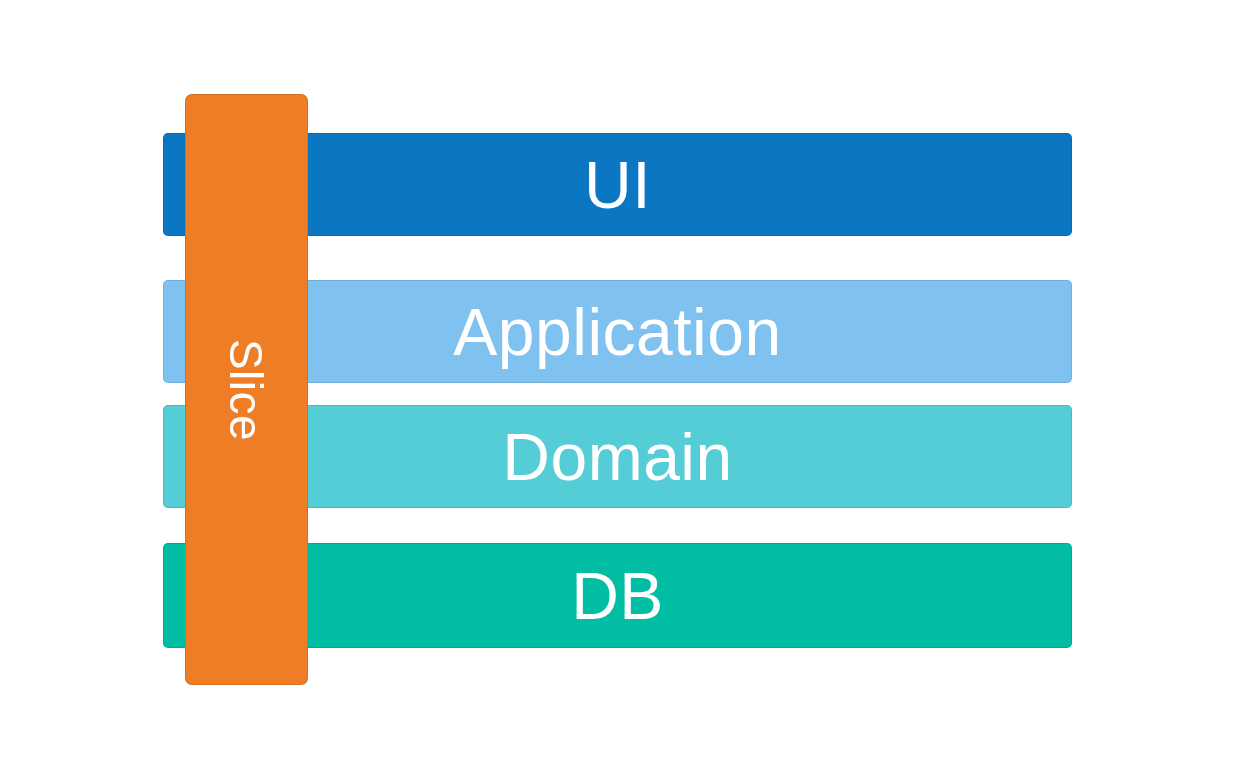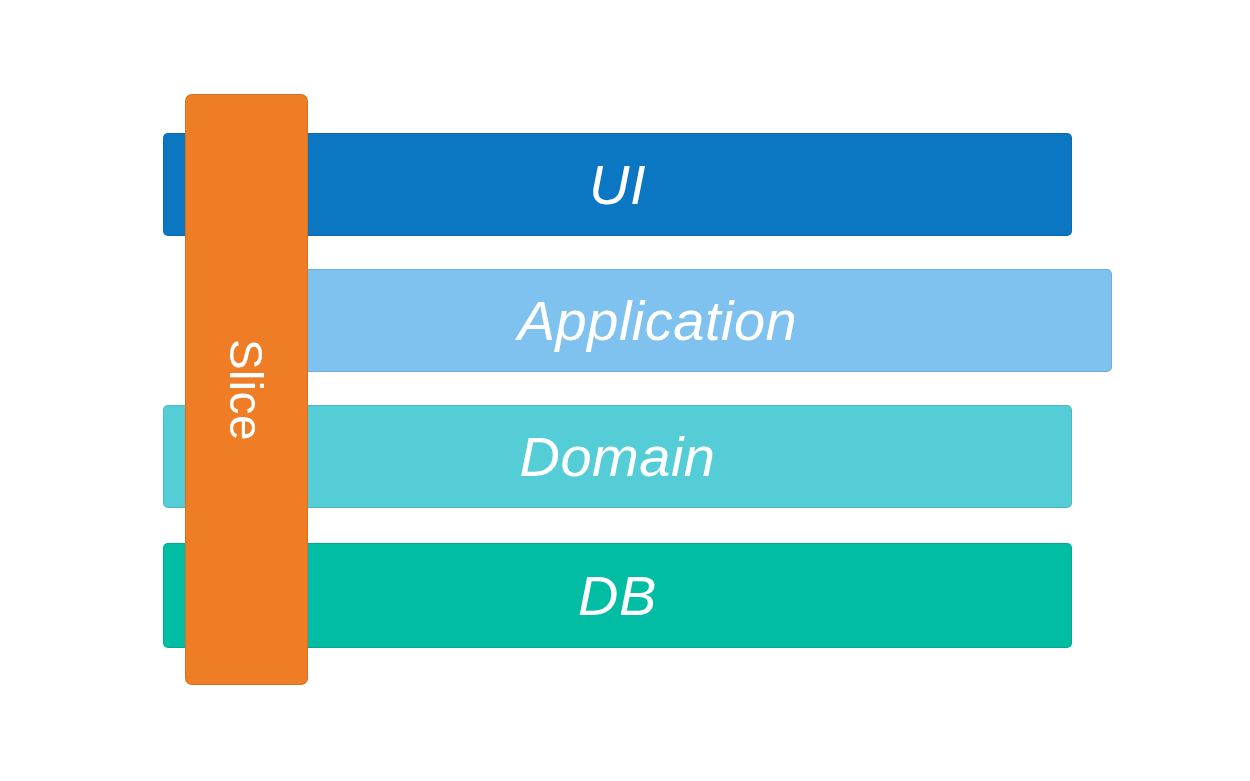--- a/index.html
+++ b/index.html
@@ -22,29 +22,28 @@
     height: 103px;
     border-radius: 5px;
     box-shadow: inset 0 0 0 1px rgba(0,0,0,0.10);
     display: flex;
     align-items: center;
     justify-content: center;
     z-index: 1;
   }
   .layer-label {
     color: #ffffff;
-    font-size: 56px;
+    font-size: 66px;
     font-weight: 400;
     letter-spacing: 0.5px;
     line-height: 1;
     user-select: none;
-    font-style: italic;
   }
   #layer-ui          { top: 133px; }
-  #layer-application { top: 269px; margin-left: 40px; }
+  #layer-application { top: 280px; }
   #layer-domain      { top: 405px; }
   #layer-db          { top: 543px; height: 105px; }
 
   #slice-bar {
     position: absolute;
     left: 185px;
     top: 94px;
     width: 123px;
     height: 591px;
     border-radius: 7px;

